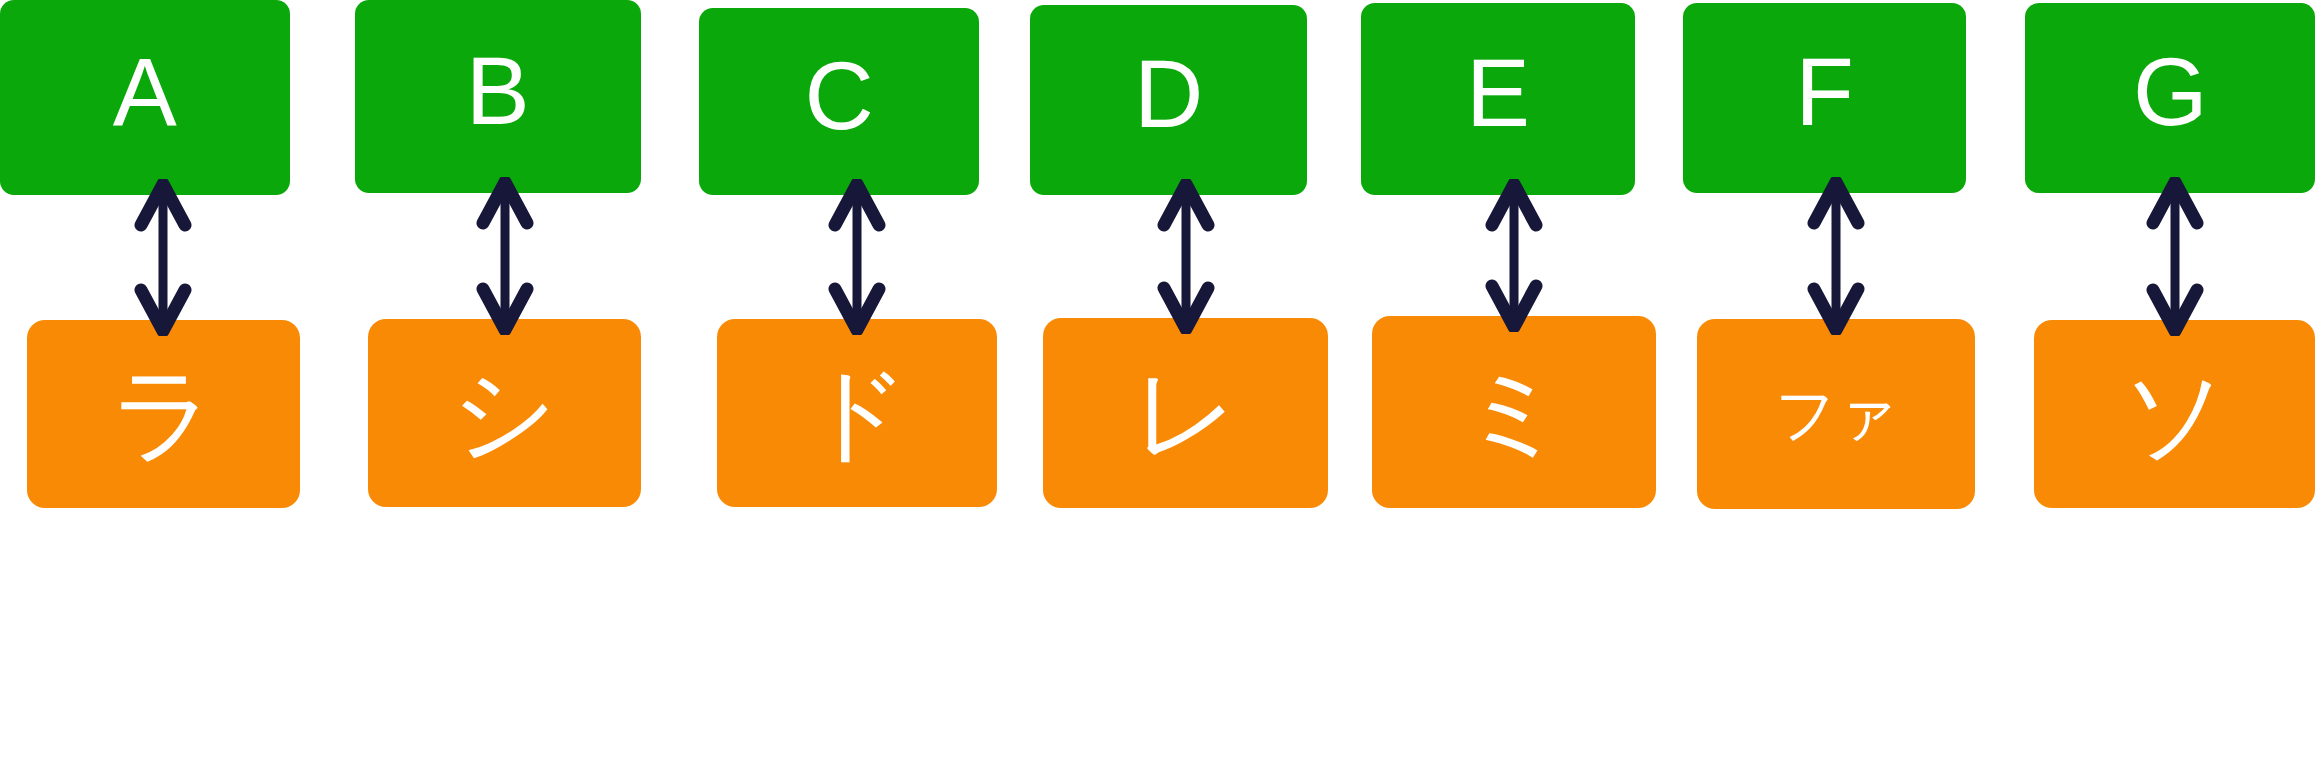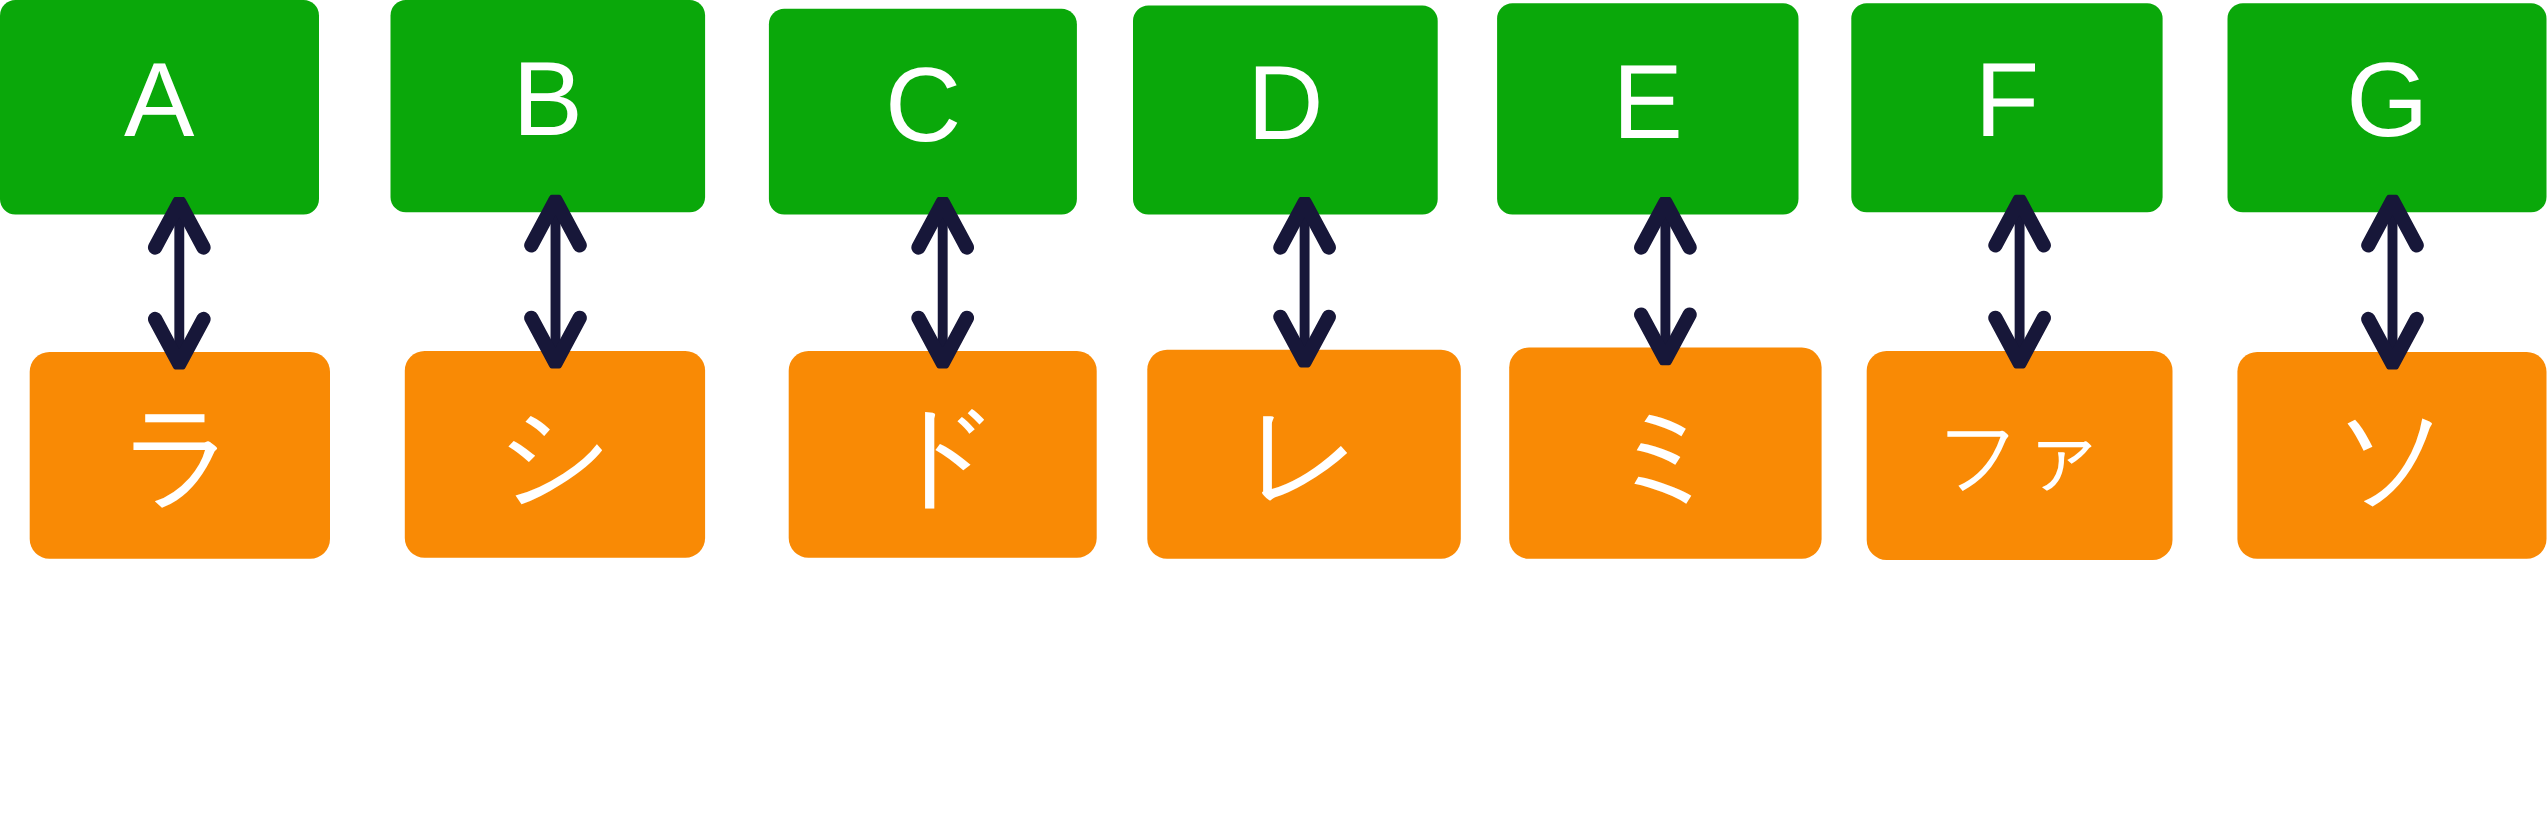--- a/index.html
+++ b/index.html
@@ -112,21 +112,21 @@
     </div>
     <svg class="connector" width="60" height="153" style="left: 1484.28px; top: 179px;">
       <line x1="30" y1="6" x2="30" y2="147" stroke="#171739" stroke-width="9"></line>
       <path d="M 8 46 L 30 5 L 52 46" fill="none" stroke="#171739" stroke-width="13" stroke-linecap="round" stroke-linejoin="round"></path>
       <path d="M 8 107 L 30 148 L 52 107" fill="none" stroke="#171739" stroke-width="13" stroke-linecap="round" stroke-linejoin="round"></path>
     </svg>
     <div class="node node-top" style="left: 1682.7px; top: 3px; width: 283.65px; height: 190px; background: rgb(10, 168, 10); color: rgb(255, 255, 255);">
       <span class="node-label">F</span>
     </div>
     <div class="node node-bottom" style="left: 1697.47px; top: 319px; width: 277.741px; height: 190px; background: rgb(249, 138, 5); color: rgb(255, 255, 255);">
-      <span class="node-label" style="font-size: 72px;">ファ</span>
+      <span class="node-label" style="font-size: 60px;">ファ</span>
     </div>
     <svg class="connector" width="60" height="158" style="left: 1806.34px; top: 177px;">
       <line x1="30" y1="6" x2="30" y2="152" stroke="#171739" stroke-width="9"></line>
       <path d="M 8 46 L 30 5 L 52 46" fill="none" stroke="#171739" stroke-width="13" stroke-linecap="round" stroke-linejoin="round"></path>
       <path d="M 8 112 L 30 153 L 52 112" fill="none" stroke="#171739" stroke-width="13" stroke-linecap="round" stroke-linejoin="round"></path>
     </svg>
     <div class="node node-top" style="left: 2025.44px; top: 3px; width: 289.56px; height: 190px; background: rgb(10, 168, 10); color: rgb(255, 255, 255);">
       <span class="node-label">G</span>
     </div>
     <div class="node node-bottom" style="left: 2034.3px; top: 320px; width: 280.696px; height: 188px; background: rgb(249, 138, 5); color: rgb(255, 255, 255);">

